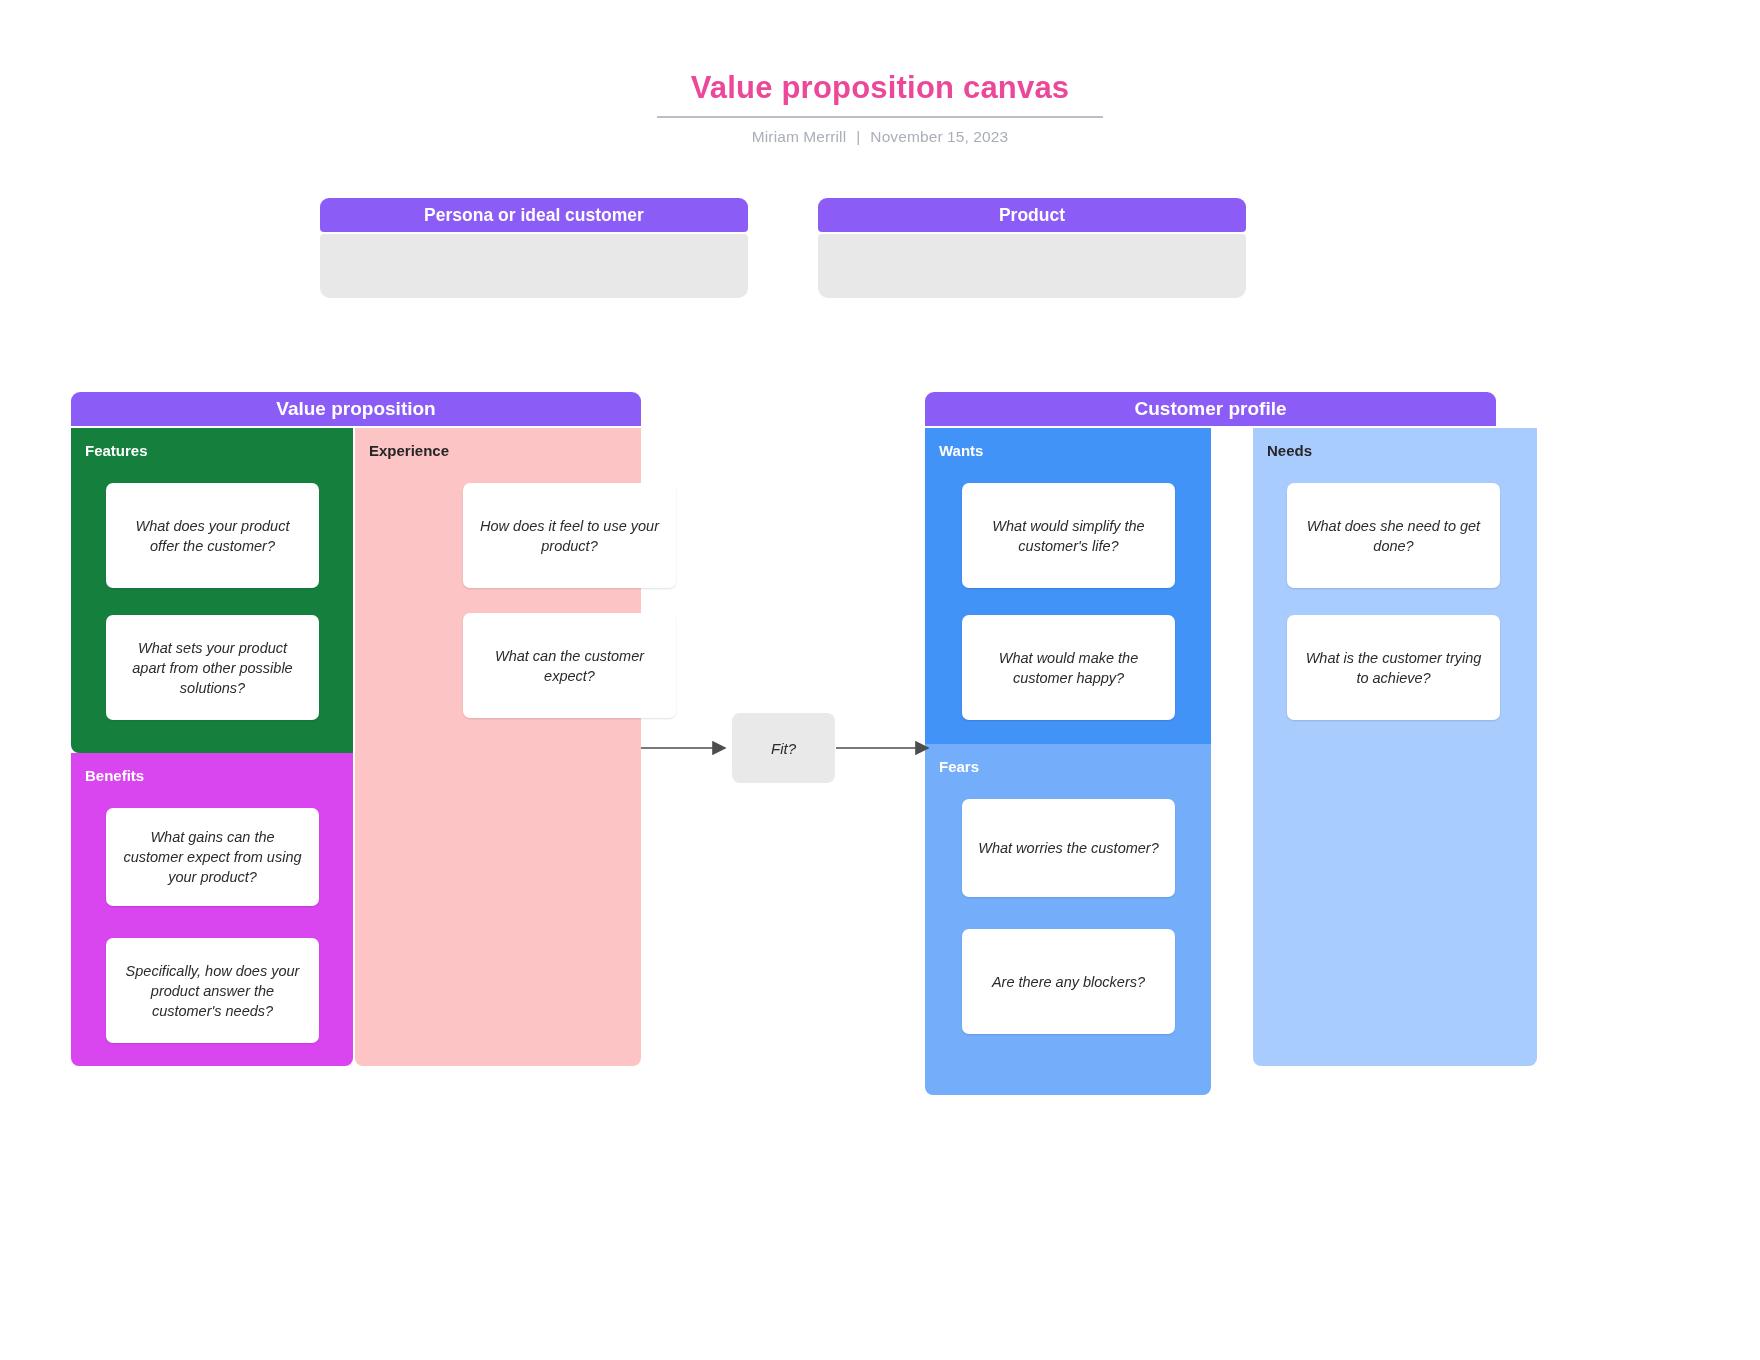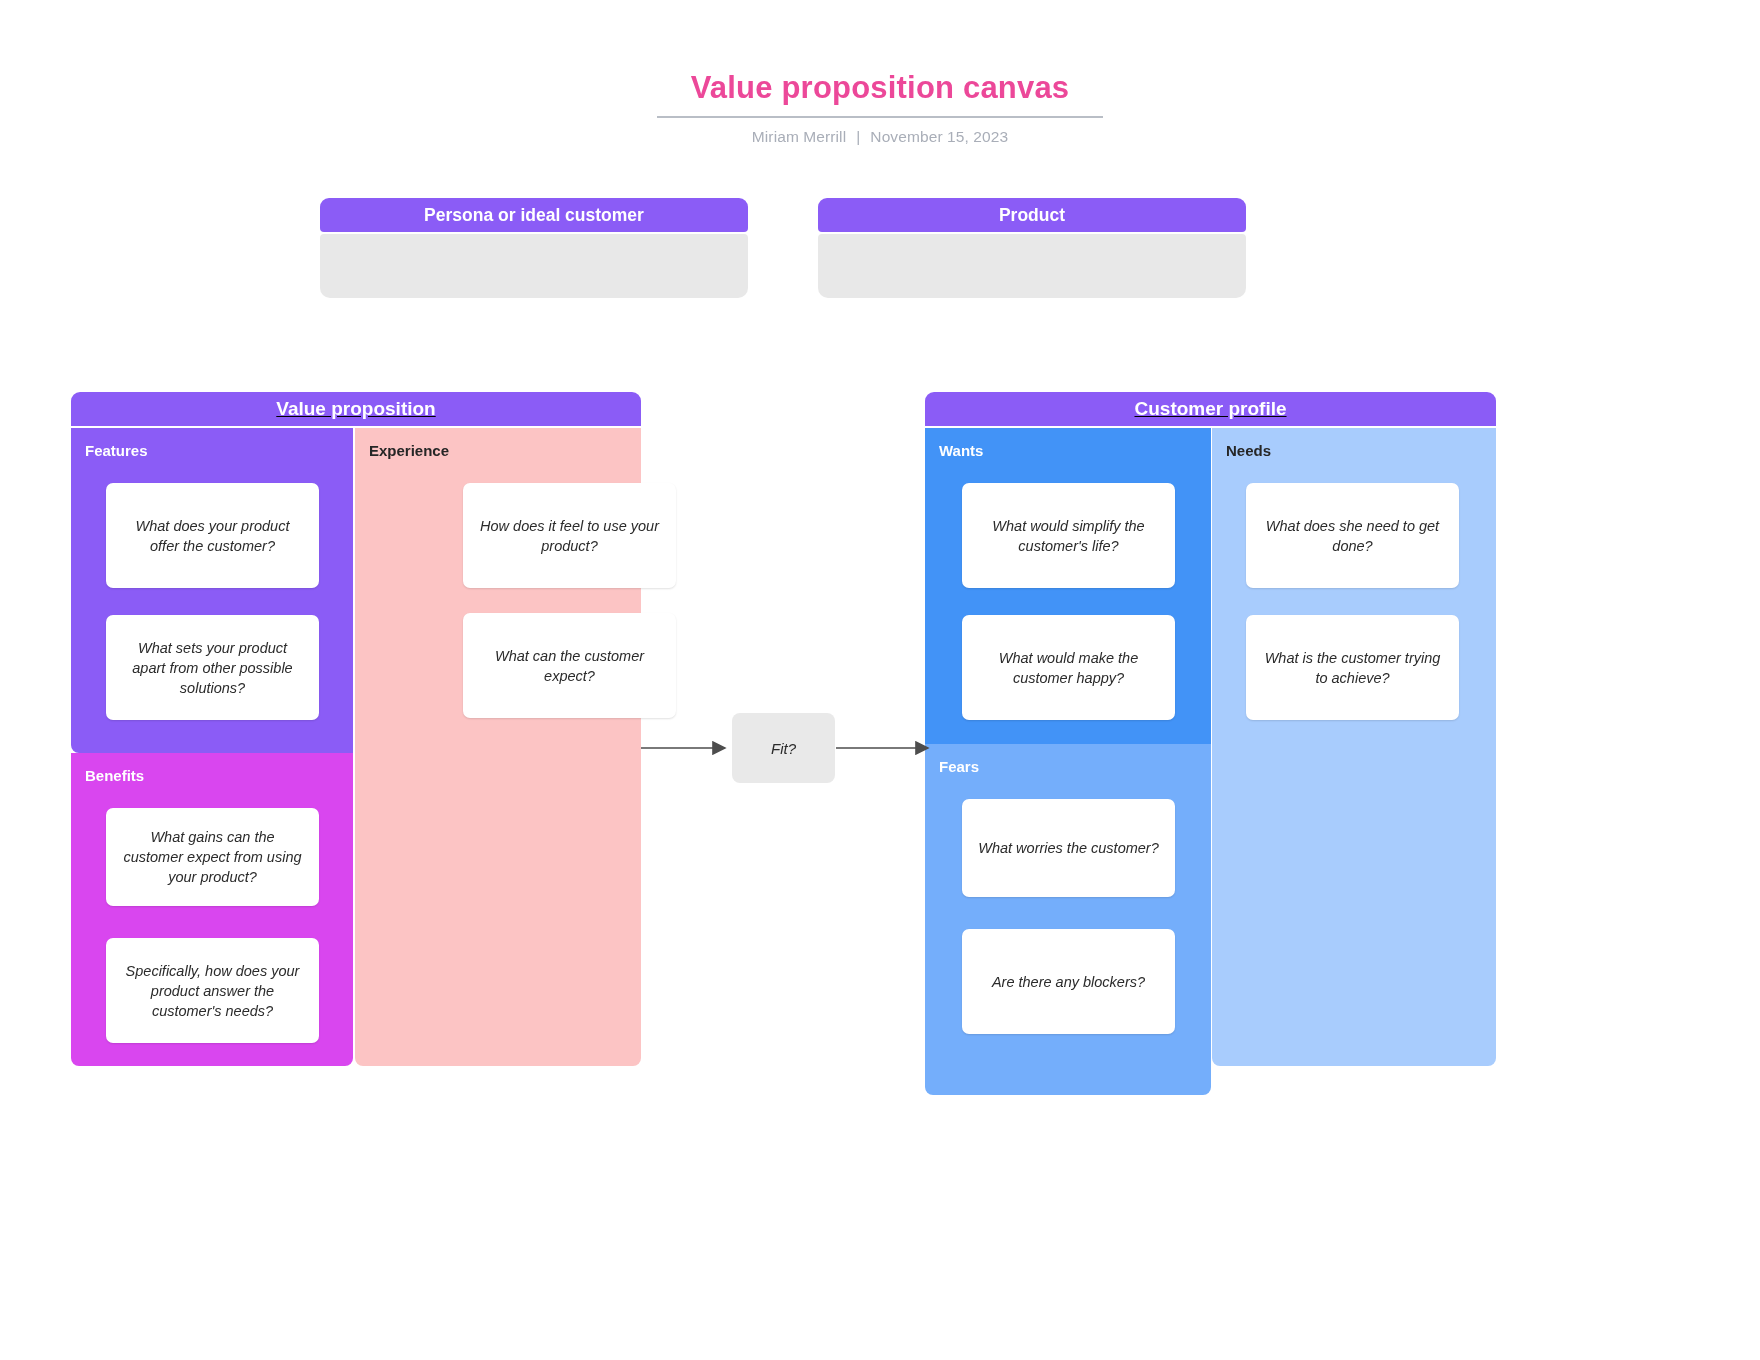--- a/index.html
+++ b/index.html
@@ -44,21 +44,21 @@
   .top-box .body {
     background: #e8e8e8;
     border-radius: 4px 4px 10px 10px;
     height: 64px;
     margin-top: 2px;
   }
   #persona-box { left: 320px; top: 198px; width: 428px; }
   #product-box { left: 818px; top: 198px; width: 428px; }
 
   
-  .panel { position: absolute; text-decoration: underline; }
+  .panel { position: absolute; }
   .panel > .pill-header { height: 34px; font-size: 19px; border-radius: 9px 9px 0 0; }
   .panel-body { position: relative; margin-top: 2px; }
 
   #vp-panel { left: 71px; top: 392px; width: 570px; }
   #cp-panel { left: 925px; top: 392px; width: 571px; }
 
   
   .sec {
     position: absolute;
     padding: 0;
@@ -75,30 +75,30 @@
     display: flex; align-items: center; justify-content: center;
     text-align: center;
     font-style: italic;
     font-size: 14.5px;
     color: #2b2b2b;
     line-height: 1.38;
     padding: 10px 14px;
   }
 
   
-  .bg-features { background: #8b5cf6; }
+  .bg-features { background: #15803d; }
   .bg-benefits { background: #d946ef; }
   .bg-experience { background: #fcc4c4; }
   .label-white { color: #ffffff; }
   .label-dark  { color: #262626; }
 
   
   .bg-wants { background: #4293f7; }
   .bg-fears { background: #74aefb; }
-  .bg-needs { background: #a8ccfd; }
+  .bg-needs { background: #a8ccfd; margin-left: 41px; }
 
   
   #fit-box {
     position: absolute;
     left: 732px; top: 713px;
     width: 103px; height: 70px;
     background: #e9e9e9;
     border-radius: 8px;
     display: flex; align-items: center; justify-content: center;
     font-style: italic; font-size: 15px; color: #2b2b2b;

